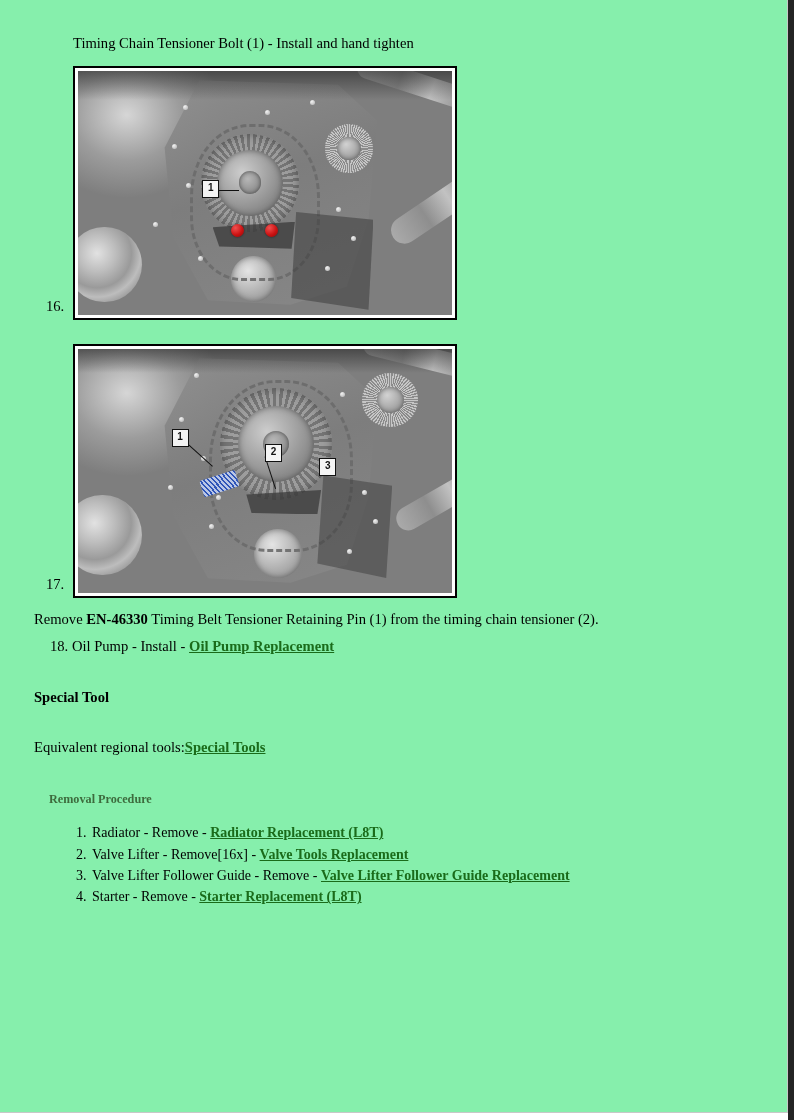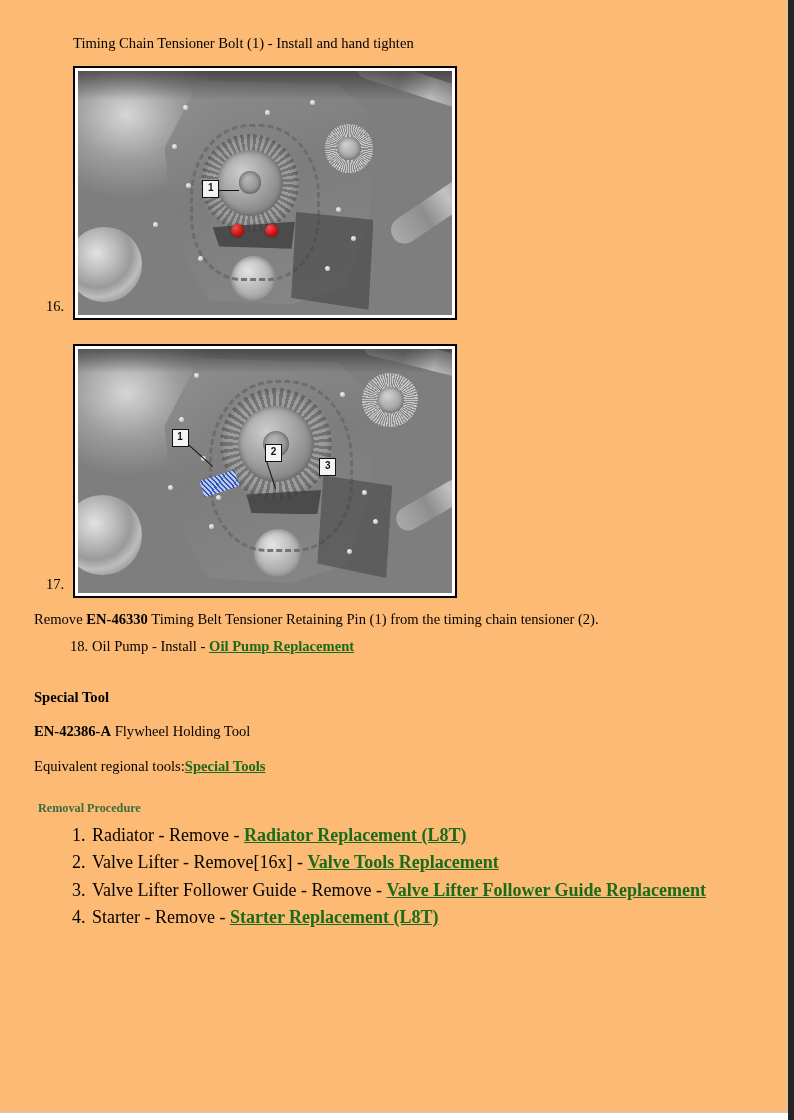--- a/index.html
+++ b/index.html
@@ -14,21 +14,21 @@
     font-family: "Liberation Serif", "DejaVu Serif", serif;
     position: relative;
   }
 
   
   #page {
     position: absolute;
     left: 0; top: 0;
     width: 788px;
     height: 1113px;
-    background: #fdba74;
+    background: #86efac;
     border-right: 1px solid #c8c8c8;
     border-bottom: 1px solid #c8c8c8;
     box-sizing: border-box;
   }
   #scroll-edge {
     position: absolute;
     right: 0; top: 0;
     width: 6px;
     height: 1120px;
     background: #242424;
@@ -229,34 +229,34 @@
   .h-bold {
     color: #000;
     font-weight: bold;
     font-size: 14.6px;
     margin: 0;
   }
   .h-green-small {
     color: #3d6b3d;
     font-weight: bold;
     font-size: 12.2px;
-    margin: 4px;
+    margin: 15px;
   }
   a.link {
     color: #1a6b1a;
     font-weight: bold;
     text-decoration: underline;
   }
   .b { font-weight: bold; }
 
   
   ol.proc {
     margin: 6px 0 0 0;
     padding-left: 56px;
-    font-size: 18px;
+    font-size: 14px;
     line-height: 1.53;
   }
   ol.proc li { padding-left: 2px; }
 
   .sp-8  { height: 8px; }
   .sp-12 { height: 12px; }
   .sp-16 { height: 16px; }
   .sp-20 { height: 20px; }
 </style>
 </head>
@@ -361,33 +361,32 @@
         </div>
       </div>
     </div>
 
     <div class="sp-12"></div>
 
     <p class="para indent-step"><span>Remove </span><span class="b">EN-46330</span><span> Timing Belt Tensioner Retaining Pin (1) from the timing chain tensioner (2).</span></p>
 
     <div class="sp-8"></div>
 
-    <p class="para" style="margin-left:36px;"><span>18.</span>
+    <p class="para" style="margin-left:16px;"><span>18.</span>
       <span>Oil Pump - Install - </span><a class="link" href="#">Oil Pump Replacement</a></p>
 
     <div class="sp-16"></div>
 
 
     <div class="sp-16"></div>
 
     <p class="h-bold">Special Tool</p>
 
     <div class="sp-16"></div>
 
-    <p class="para"><span class="b">EN-42386-A</span><span> Flywheel Holding Tool</span></p>
 
     <div class="sp-16"></div>
 
     <p class="para"><span>Equivalent regional tools:</span><a class="link" href="#">Special Tools</a></p>
 
     <div class="sp-20"></div>
 
     <p class="h-green-small">Removal Procedure</p>
 
     <ol class="proc">

